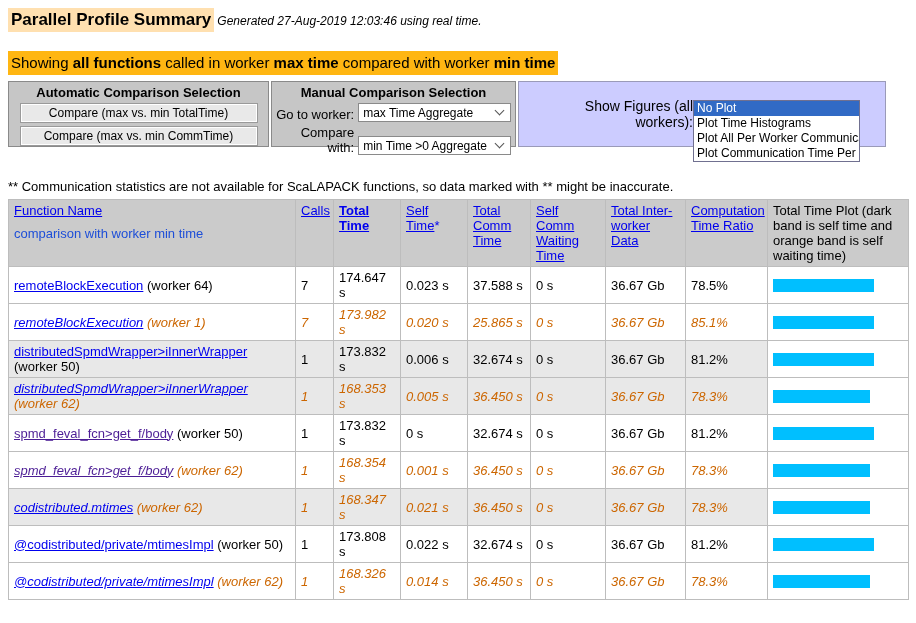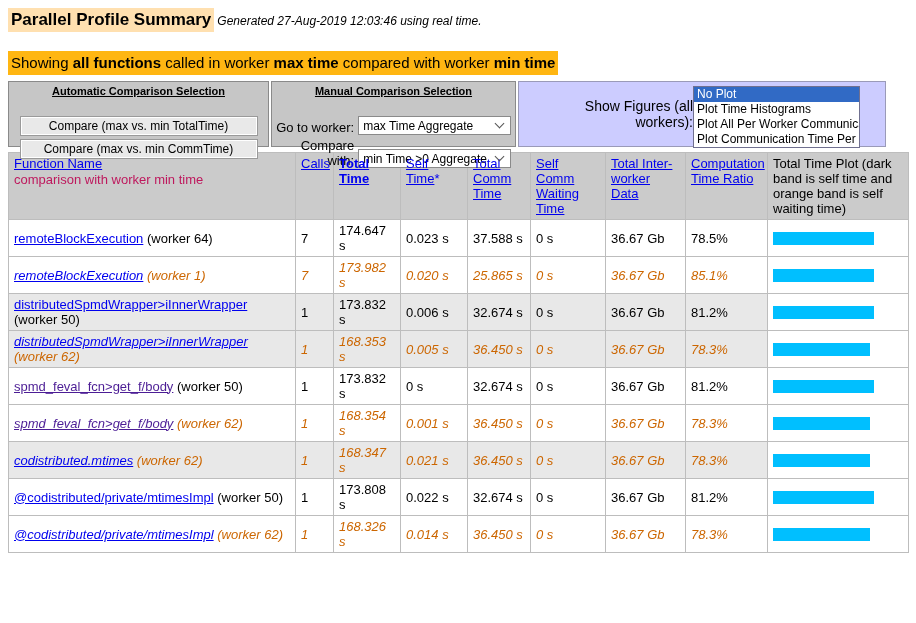--- a/index.html
+++ b/index.html
@@ -23,21 +23,21 @@
   .banner { margin-top: 24px; }
   .banner span.bg {
     background: #ffb612; font-size: 15px; padding: 3px 3px 4px 3px;
   }
 
   
   .controls { margin-top: 10px; display: flex; align-items: stretch; }
   .panel-gray {
     background: #c6c6c6; border: 1px solid #8a8a8a; height: 66px; padding: 2px 4px;
   }
-  .panel-title { font-weight: bold; font-size: 11px; text-align: center; margin: 1px 0 19px 0; text-decoration: underline; }
+  .panel-title { font-weight: bold; font-size: 13px; text-align: center; margin: 1px 0 3px 0; }
   .panel-auto { width: 261px; margin-right: 2px; }
   .panel-auto button {
     display: block; width: 238px; height: 20px; margin: 0 auto 3px auto;
     background: #e9e9e9; border: 1px solid #9a9a9a; box-shadow: inset 0 0 0 1px #fff;
     font-family: inherit; font-size: 12px; color:#000; cursor: default;
   }
   .panel-manual { width: 245px; margin-right: 2px; }
   .field-row { display: flex; align-items: flex-end; margin: 0 0 3px 0; }
   .field-row .flabel { width: 86px; text-align: right; font-size: 13px; padding-right: 4px; }
   .selectbox {
@@ -49,21 +49,21 @@
     width: 7px; height: 7px; border-right: 1.6px solid #555; border-bottom: 1.6px solid #555;
     transform: rotate(45deg); margin: -4px 7px 0 4px; flex: 0 0 auto;
   }
   .panel-fig {
     background: #ccccff; border: 1px solid #9a9ab8; height: 66px; width: 368px;
     display: flex; align-items: center; padding: 2px 2px 2px 8px;
   }
   .fig-label { font-size: 14px; width: 166px; text-align: right; }
   .listbox {
     background: #fff; border: 1px solid #707090; width: 167px; align-self: flex-start;
-    margin-top: 2px;
+    margin-top: 16px;
   }
   .listbox .opt {
     font-size: 12px; height: 15px; line-height: 15px; padding-left: 3px; white-space: nowrap;
     overflow: hidden; color: #000;
   }
   .listbox .opt.selected { background: #316ac5; color: #fff; }
 
   
   .note { margin-top: 32px; font-size: 13px; }
 
@@ -74,21 +74,21 @@
   table.profile th, table.profile td {
     border: 1px solid #bdbdbd; padding: 3px 5px; text-align: left; font-weight: normal;
   }
   table.profile th { background: #cbcbcb; vertical-align: top; font-size: 13px; }
   table.profile td { vertical-align: middle; font-size: 13px; height: 25px; }
   tr.shaded td { background: #e8e8e8; }
   td.plotcell { background: #fff !important; padding: 3px 2px 3px 5px; }
   th a, td a { color: #0000ee; text-decoration: underline; }
   a.visited { color: #4c1d95; }
   th.sorted a { font-weight: bold; }
-  .hdr-sub { color: #be185d; margin-top: 1px; }
+  .hdr-sub { color: #1d4ed8; margin-top: 8px; }
   .plot-hdr { font-weight: normal; }
   tr.minrow td { color: #cc6600; font-style: italic; }
   tr.minrow td a { font-style: italic; }
   .workertag { }
   .bar { height: 13px; background: #00bfff; position: relative; }
 </style>
 </head>
 <body>
 
 <div class="pagewrap">
@@ -132,20 +132,21 @@
       <div class="listbox" id="figures-listbox">
           <div class="opt selected">No Plot</div>
           <div class="opt">Plot Time Histograms</div>
           <div class="opt">Plot All Per Worker Communication</div>
           <div class="opt">Plot Communication Time Per Worker</div>
         </div>
     </div>
 
   </div>
 
+  <div class="note">** Communication statistics are not available for ScaLAPACK functions, so data marked with ** might be inaccurate.</div>
 
   <table class="profile">
     <colgroup>
       <col style="width:287px">
         <col style="width:38px">
         <col style="width:67px">
         <col style="width:67px">
       <col style="width:63px">
         <col style="width:75px">
         <col style="width:80px">

